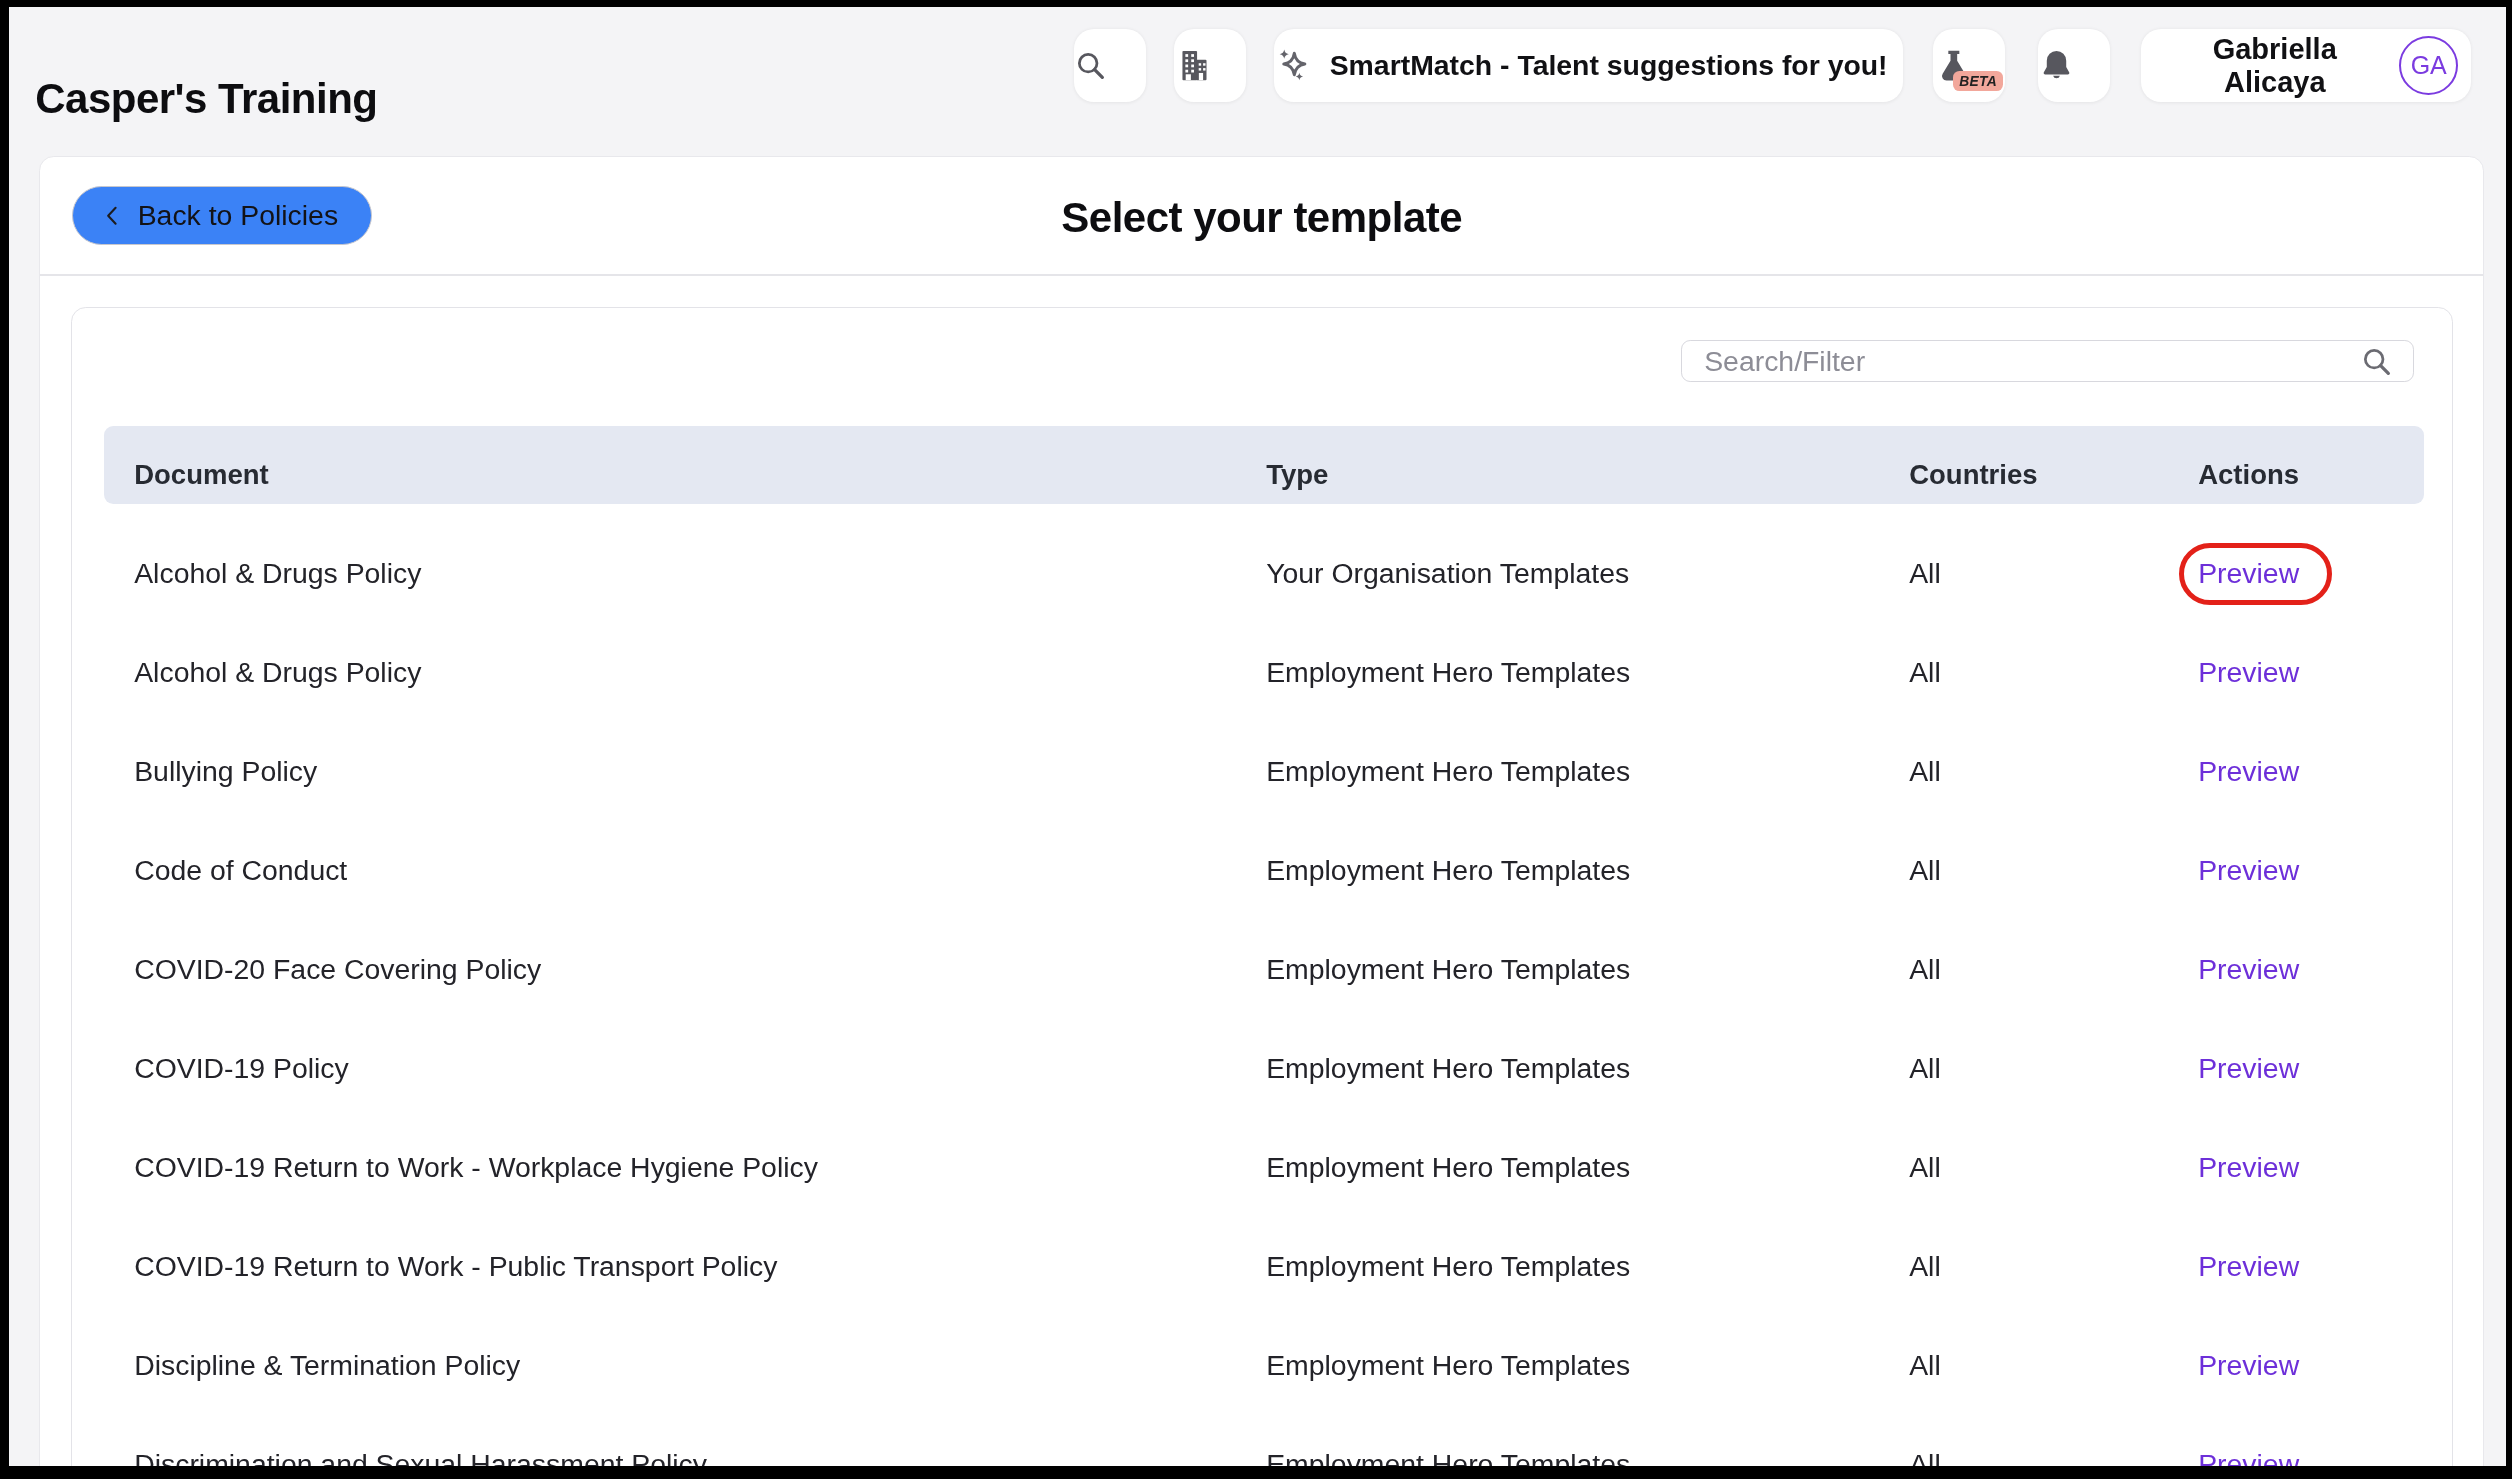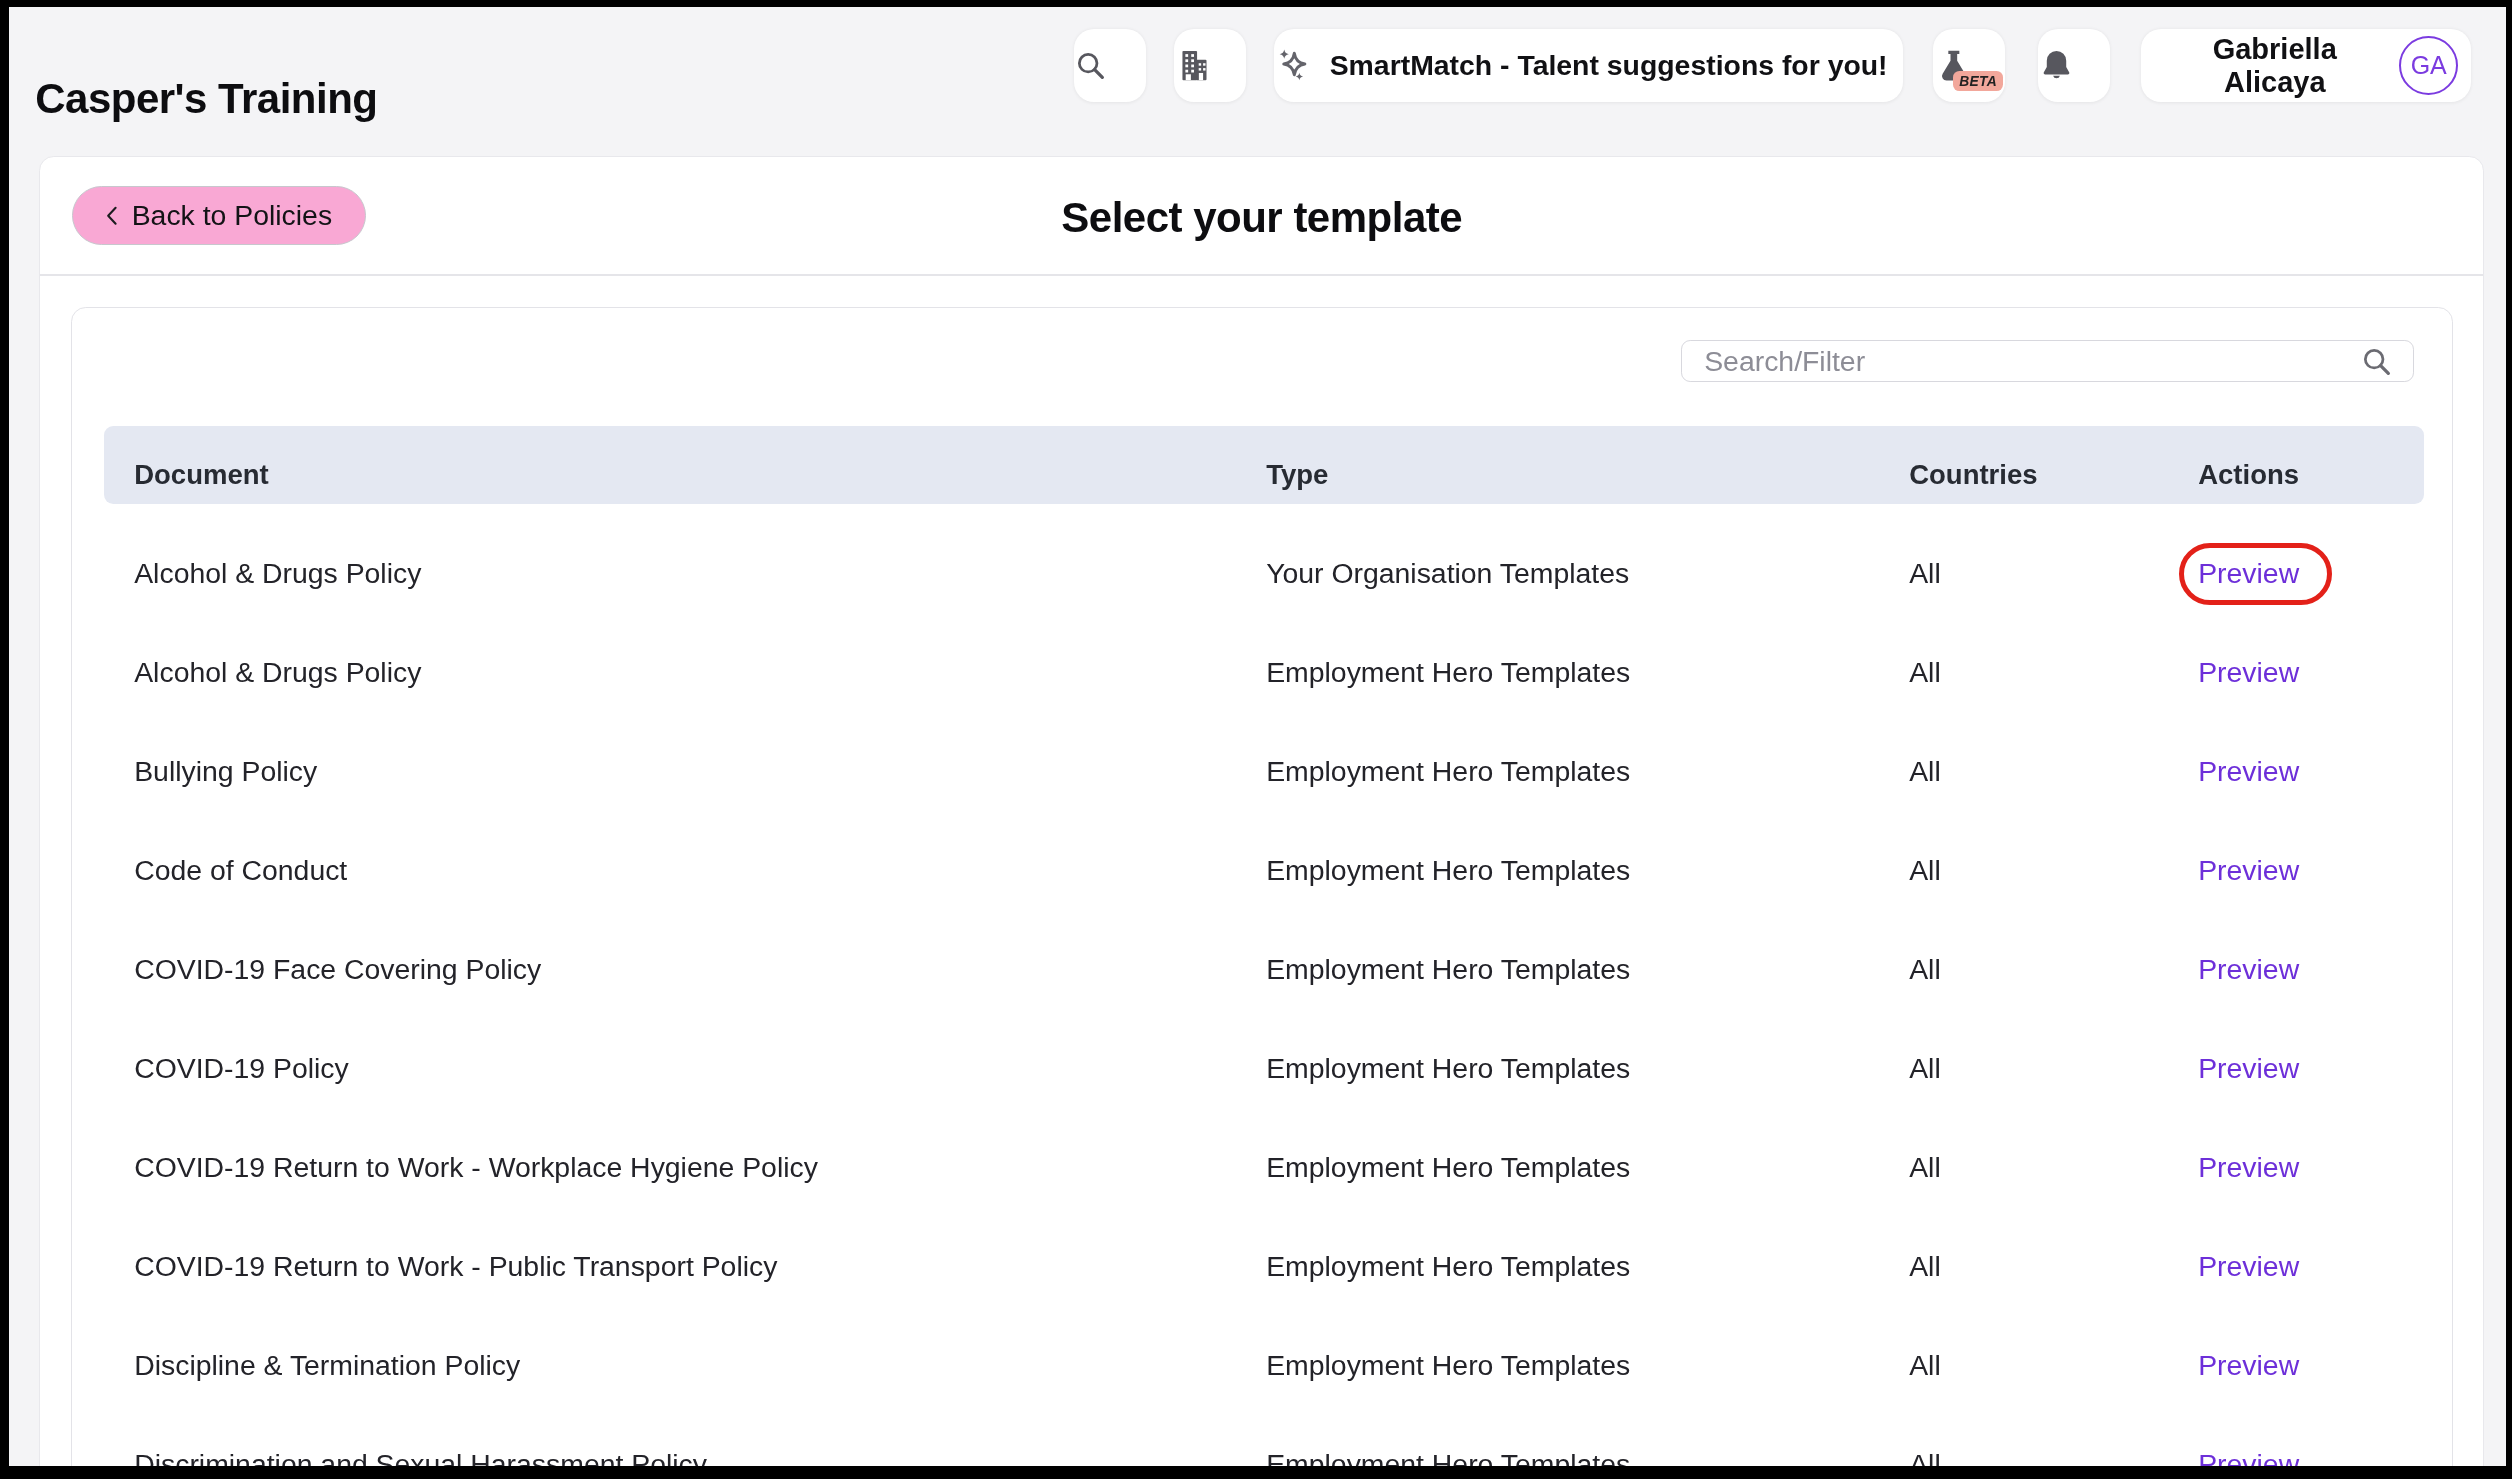--- a/index.html
+++ b/index.html
@@ -23,21 +23,21 @@
   .btn-org{left:1165px;}
   .btn-smartmatch{left:1265px;width:629px;gap:16.5px;font-size:28.4px;font-weight:700;color:#111114;}
   .btn-flask{left:1924px;}
   .btn-bell{left:2029px;}
   .btn-user{left:2132px;width:330px;gap:18.4px;font-size:29px;font-weight:700;color:#111114;padding:0 13px 0 27.5px;}
   .beta-badge{position:absolute;right:1.8px;bottom:11px;background:var(--beta-badge-bg);color:#222;font-size:13.8px;font-weight:700;padding:2.8px 6.4px;border-radius:6.4px;letter-spacing:0.3px;font-style:italic;}
   .avatar{width:59px;height:59px;border-radius:50%;border:2.8px solid #7B3BE0;color:#7B3BE0;display:flex;align-items:center;justify-content:center;font-size:25px;font-weight:500;background:#fff;flex:none;}
 
   
   .card{position:absolute;left:30px;top:149px;width:2445px;height:1358px;background:#fff;border:1.8px solid #E8E8EC;border-radius:14.7px;}
-  .back-pill{position:absolute;left:32px;top:29px;height:59px;padding:0 33px 0 26px;border:1.8px solid #C7C7CD;border-radius:31px;background:#f9a8d4;display:inline-flex;align-items:center;gap:5px;font-size:28.4px;color:#131316;cursor:pointer;}
+  .back-pill{position:absolute;left:32px;top:29px;height:59px;padding:0 33px 0 26px;border:1.8px solid #C7C7CD;border-radius:31px;background:#3b82f6;display:inline-flex;align-items:center;gap:11px;font-size:28.4px;color:#131316;cursor:pointer;}
   .page-title{position:absolute;left:0;right:0;top:37px;text-align:center;font-size:42px;font-weight:700;color:#0D0D10;letter-spacing:-0.5px;}
   .divider{position:absolute;left:0;right:0;top:117px;height:1.8px;background:#E5E5E9;}
 
   
   .panel{position:absolute;left:31px;top:150px;width:2382px;height:1285px;background:#fff;border:1.8px solid #E3E3E8;border-radius:14.7px;}
   .search-box{position:absolute;top:32px;right:38px;width:733px;height:42px;border:1.8px solid #D8D8DE;border-radius:9.2px;background:#fff;display:flex;align-items:center;}
   .search-box input{flex:1;height:100%;border:none;outline:none;font-size:28.4px;color:#26262B;padding:0 18.4px 0 22px;font-family:"Liberation Sans",sans-serif;background:transparent;}
   .search-box input::placeholder{color:#8D8D96;}
   .search-box .glass{margin-right:20px;flex:none;display:flex;}
 
@@ -195,21 +195,21 @@
           <div class="trow">
             <span class="col-doc">Code of Conduct</span>
             <span class="col-type">Employment Hero Templates</span>
             <span class="col-countries">All</span>
             <span class="col-actions">
                 <a class="preview-link">Preview</a>
               </span>
           </div>
 
           <div class="trow">
-            <span class="col-doc">COVID-19 Face Covering Policy</span>
+            <span class="col-doc">COVID-20 Face Covering Policy</span>
             <span class="col-type">Employment Hero Templates</span>
             <span class="col-countries">All</span>
             <span class="col-actions">
                 <a class="preview-link">Preview</a>
               </span>
           </div>
 
           <div class="trow">
             <span class="col-doc">COVID-19 Policy</span>
             <span class="col-type">Employment Hero Templates</span>

